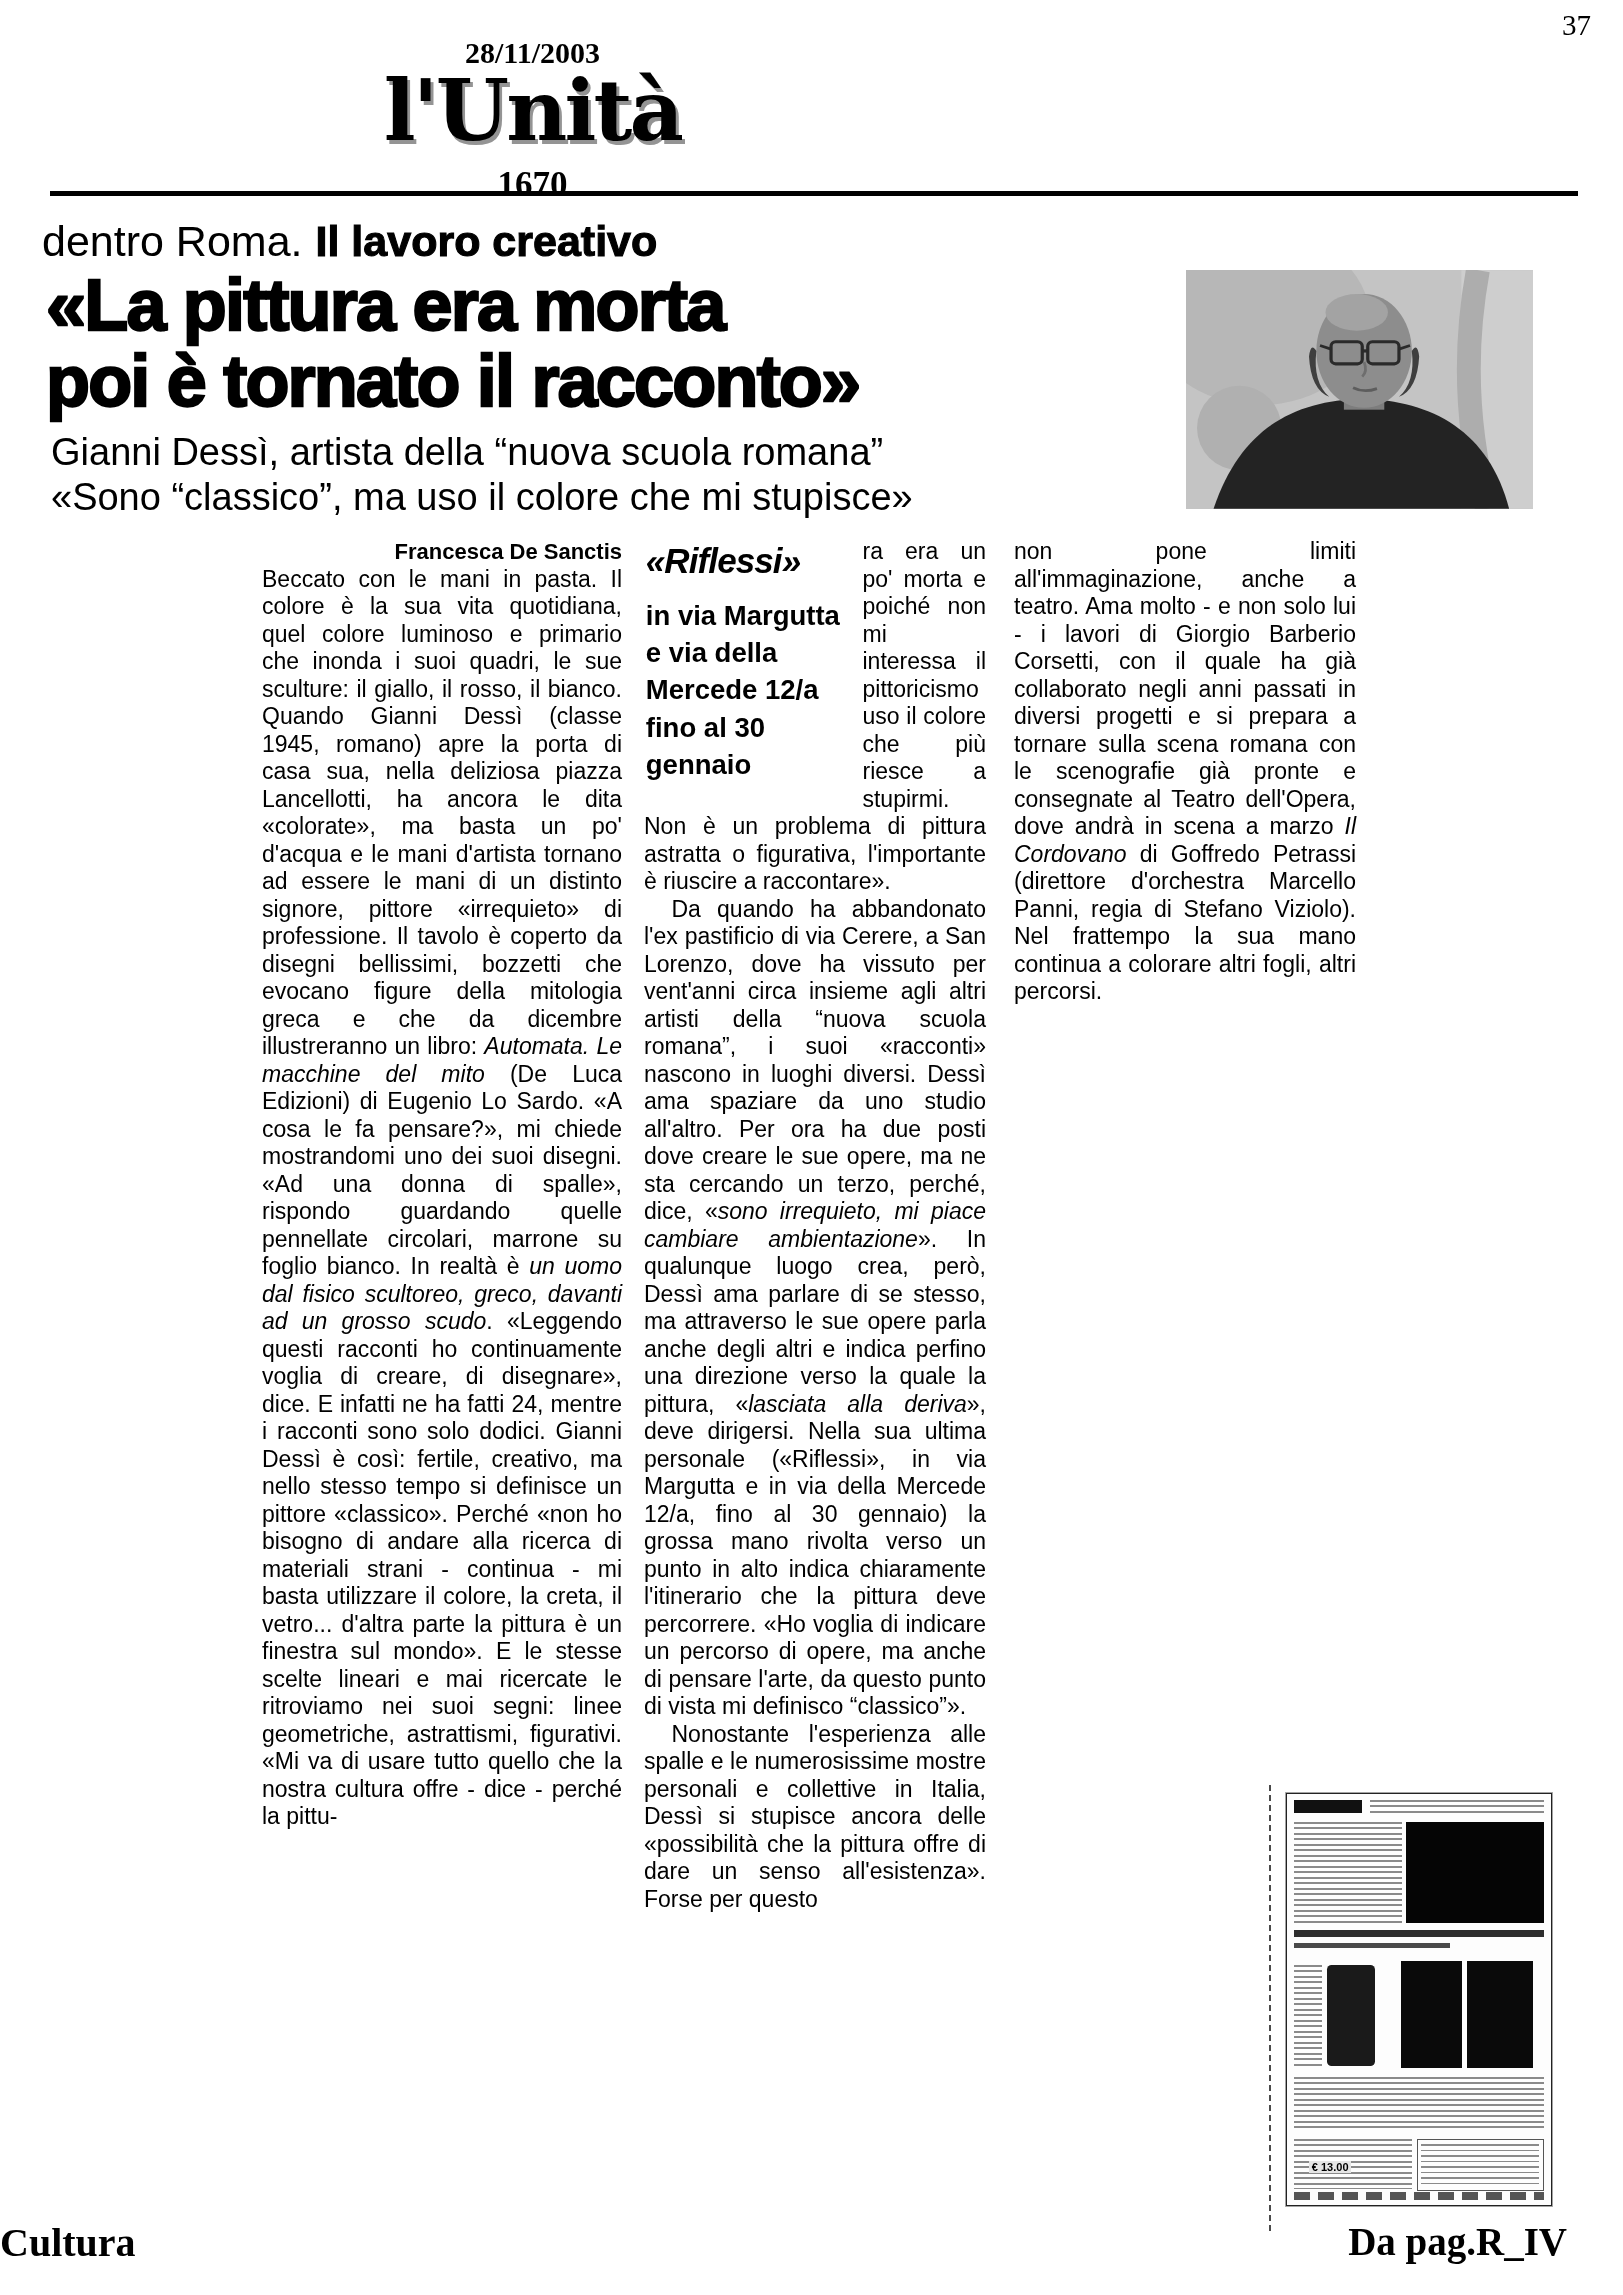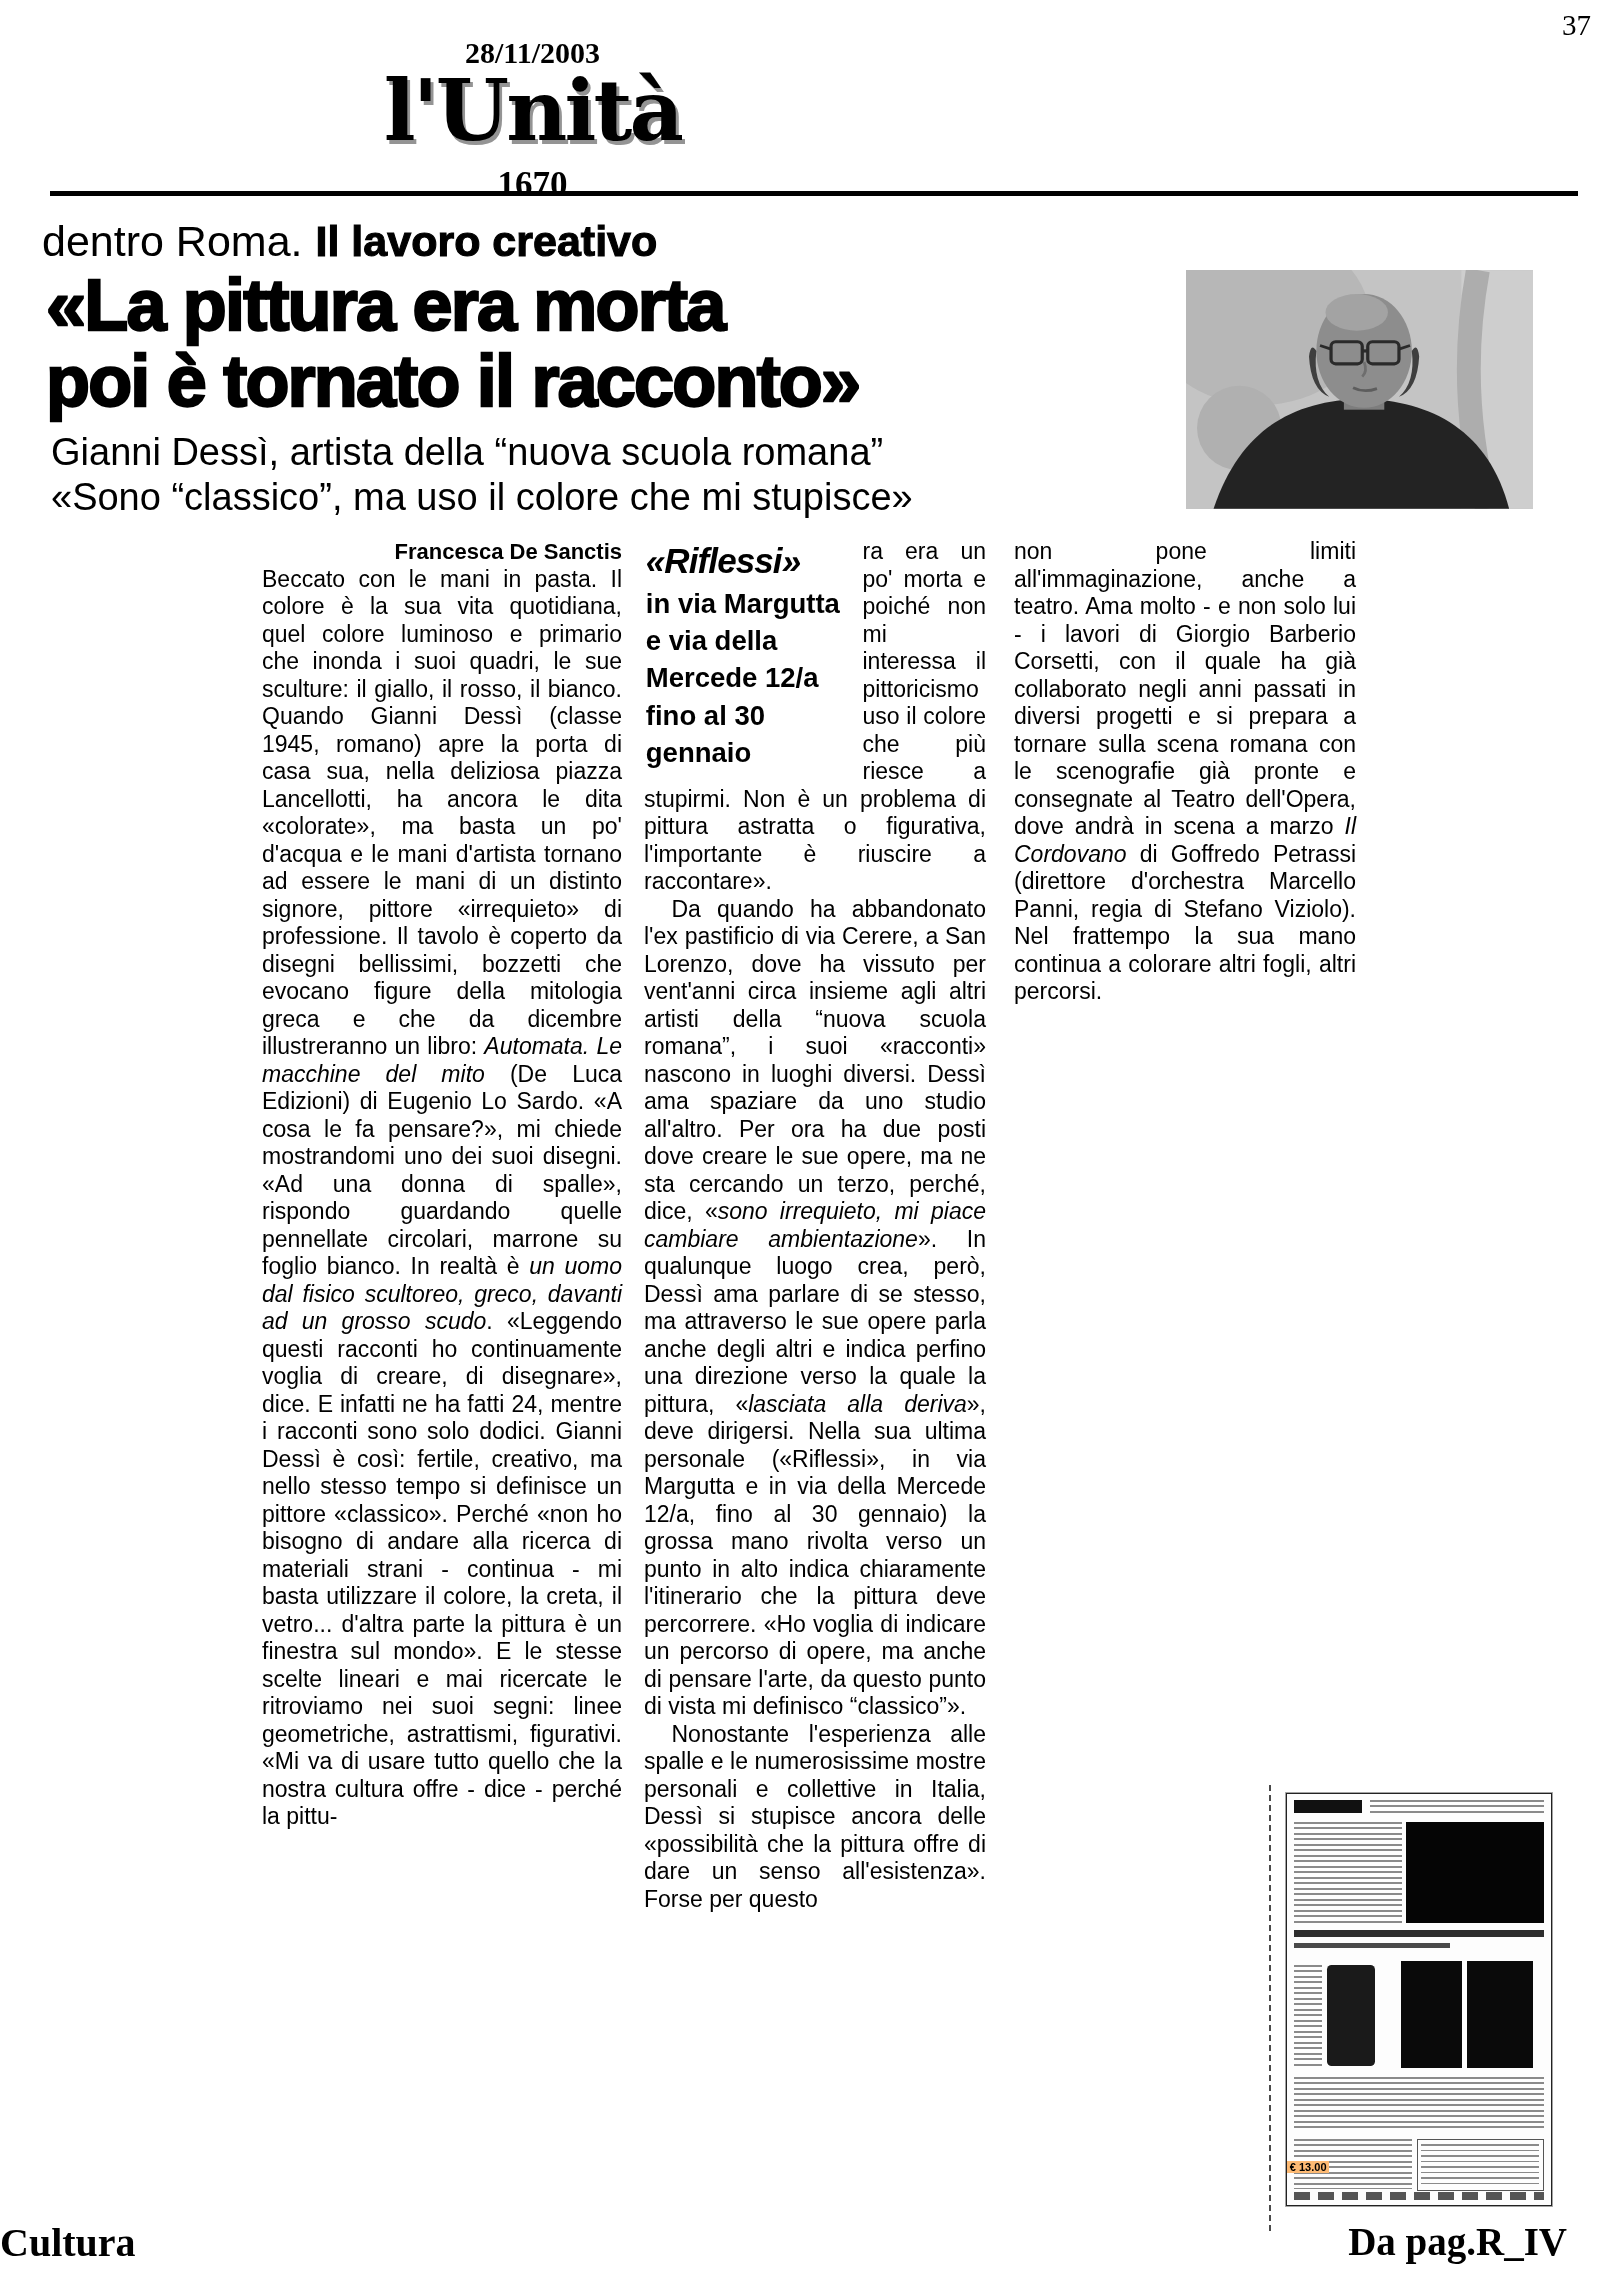--- a/index.html
+++ b/index.html
@@ -31,21 +31,21 @@
   .col1{left:262px;width:360px}
   .col2{left:644px;width:342px}
   .col3{left:1014px;width:342px}
   .byline{font-weight:bold;font-size:22px;line-height:27.5px;text-align:right}
   .para{margin:0}
   .col2-paras .para{text-indent:27.5px}
   .intro{text-indent:0}
 
   .pullquote{float:left;width:202px;padding:3.7px 14.7px 13px 1.8px}
   .pq-title{font-size:35px;font-weight:bold;font-style:italic;letter-spacing:-0.9px;line-height:1.1;
-            margin-bottom:5px;text-align:left}
+            margin-bottom:17px;text-align:left}
   .pq-address{font-size:27.5px;font-weight:bold;line-height:1.35;text-align:left}
 
   .footer-section{position:absolute;left:0;top:2219px;width:1289px;text-align:left;
                   font-weight:bold;font-size:40px}
   .footer-ref{position:absolute;right:57px;top:2219px;font-weight:bold;font-size:39px}
 
   .cutline{position:absolute;left:1269px;top:1785px;height:446px;width:0;border-left:2.8px dashed #4a4a4a}
 
   .thumb{position:absolute;left:1286px;top:1793px;width:264px;height:411px;background:#fdfdfd;
          border:1.8px solid #222;box-shadow:0 0 0 0.9px #999}
@@ -58,21 +58,21 @@
   .t-bar{left:7.3px;top:136px;right:7.3px;height:7.3px;background:#2e2e2e}
   .t-bar2{left:7.3px;top:149px;width:156px;height:4.6px;background:#4a4a4a}
   .t-mid-blob{left:40px;top:171px;width:48px;height:101px;background:#1a1a1a;border-radius:4.6px}
   .t-txt-e{left:7.3px;top:171px;width:27.5px;height:101px}
   .t-photo2{left:114px;top:167px;width:61px;height:107px;background:#0a0a0a}
   .t-photo3{left:180px;top:167px;width:66px;height:107px;background:#0a0a0a}
   .t-txt-c{left:7.3px;top:283px;right:7.3px;height:55px}
   .t-txt-d{left:7.3px;top:345px;width:118px;height:50px}
   .t-box1{right:7.3px;top:345px;width:125px;height:50px;border:0.9px solid #555}
   .t-box1-inner{position:absolute;left:3.7px;top:3.7px;right:3.7px;bottom:3.7px}
-  .t-price{position:absolute;left:0;top:367px;font-size:11px;font-weight:bold;background:#fdba74;padding:0 2.8px}
+  .t-price{position:absolute;left:22px;top:367px;font-size:11px;font-weight:bold;background:#e5e5e5;padding:0 2.8px}
   .t-strip{left:7.3px;bottom:4.6px;right:7.3px;height:8.3px;
            background:repeating-linear-gradient(90deg,#555 0 16.5px,transparent 16.5px 24px)}
 </style>
 </head>
 <body>
 
 <div class="page">
 
   <div class="page-number">37</div>
 

